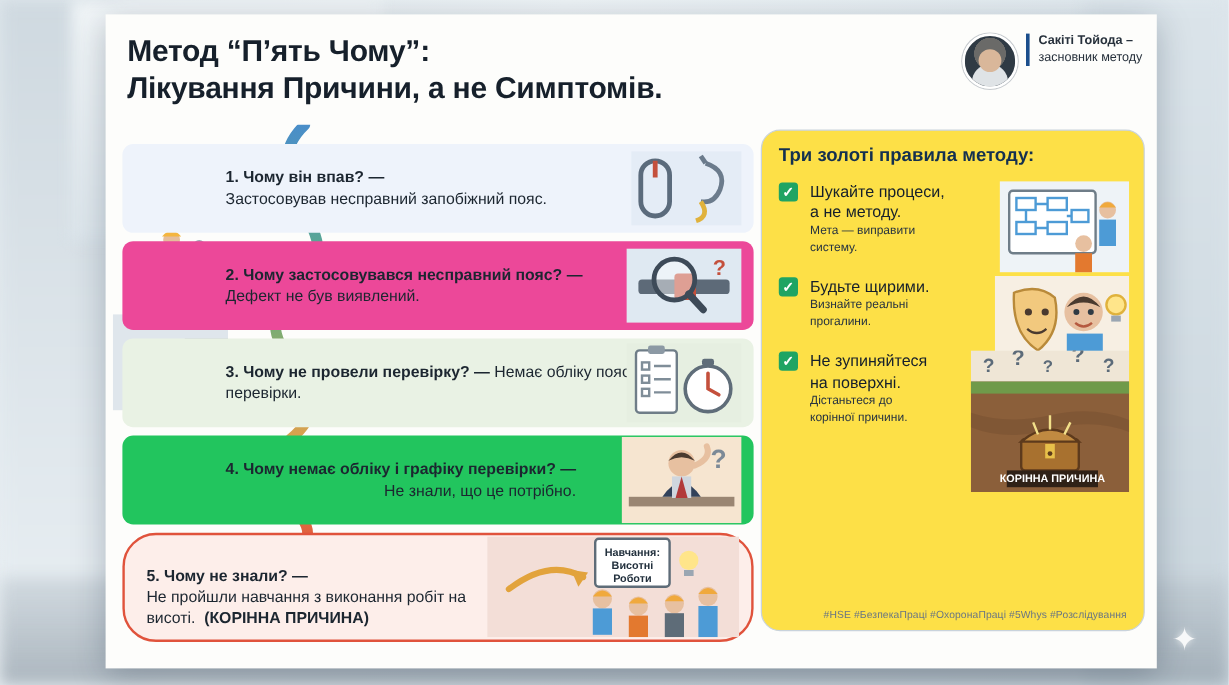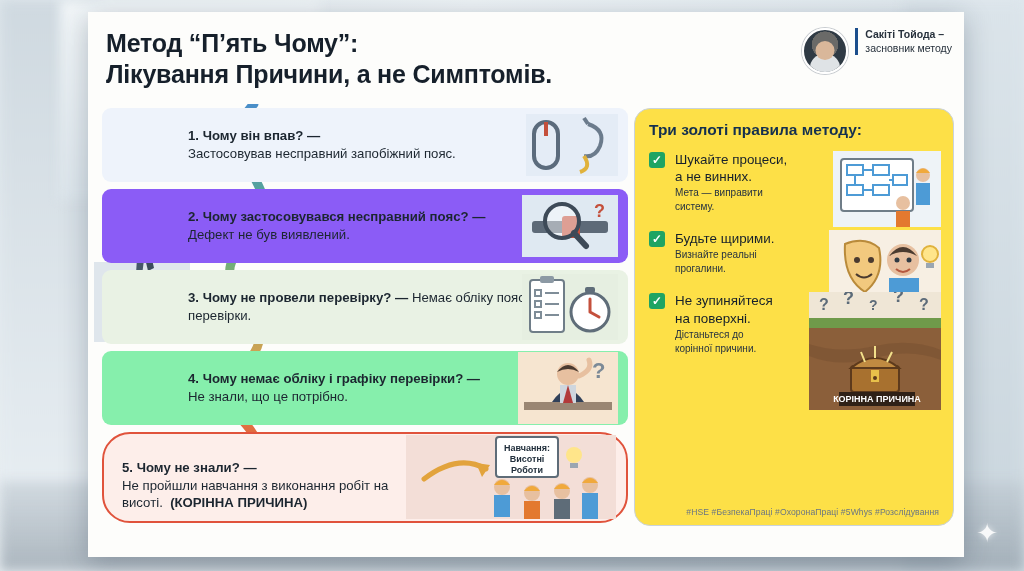--- a/index.html
+++ b/index.html
@@ -64,35 +64,35 @@
     content:""; position:absolute; left:50%; top:26%; width:19px; height:19px;
     transform: translateX(-50%); background:#d9b79a; border-radius:50%; z-index:2;
   }
   .author .txt {
     border-left: 3px solid #1b4e8c; padding-left: 7px;
     font-size: 10.5px; color: #27313c; line-height: 1.3;
   }
   .author .txt .n { font-weight: bold; }
 
   
-  .rows { position: absolute; left: 14px; top: 96px; width: 526px; }
+  .rows { position: absolute; left: 14px; top: 108px; width: 526px; }
   .row {
     position: relative;
     border-radius: 9px;
     margin-bottom: 7px;
     padding: 9px 12px 9px 86px;
     min-height: 74px;
     display: flex; align-items: center;
   }
   .row .txt { font-size: 13.2px; line-height: 1.33; color: #1c2630; }
   .row .txt b { font-weight: bold; }
   .row.r1 { background: #eef3fb; }
-  .row.r2 { background: #8b5cf6; }
+  .row.r2 { background: #ec4899; }
   .row.r3 { background: #e9f2e4; }
-  .row.r4 { background: #86efac; }
+  .row.r4 { background: #22c55e; text-align: right; }
   .row.r5 {
     background: #fdeeea; border: 2px solid #e0533c; border-radius: 28px;
     padding-left: 18px; min-height: 86px; margin-top: 3px;
   }
   .row.r5 .txt { max-width: 300px; margin-top: 16px; }
 
   
   .wave { position: absolute; left: 96px; top: 92px; width: 140px; height: 380px; pointer-events: none; }
 
   
@@ -309,21 +309,21 @@
       </div>
 
     </div>
 
     <div class="panel">
       <h2>Три золоті правила методу:</h2>
 
       <div class="rule">
         <div class="check">✓</div>
         <div class="head">Шукайте процеси,</div>
-        <div class="head">а не винних.</div>
+        <div class="head">а не методу.</div>
         <div class="sub">Мета — виправити</div>
         <div class="sub">систему.</div>
         <svg class="art" width="108" height="76" viewBox="0 0 108 76">
           <rect x="0" y="0" width="108" height="76" fill="#eef3f7"></rect>
           <rect x="8" y="8" width="72" height="52" rx="3" fill="#ffffff" stroke="#6f7d88" stroke-width="2"></rect>
           <g fill="none" stroke="#4d9bd6" stroke-width="2">
             <rect x="14" y="14" width="16" height="10"></rect>
             <rect x="40" y="14" width="16" height="10"></rect>
             <rect x="14" y="34" width="16" height="10"></rect>
             <rect x="40" y="34" width="16" height="10"></rect>

